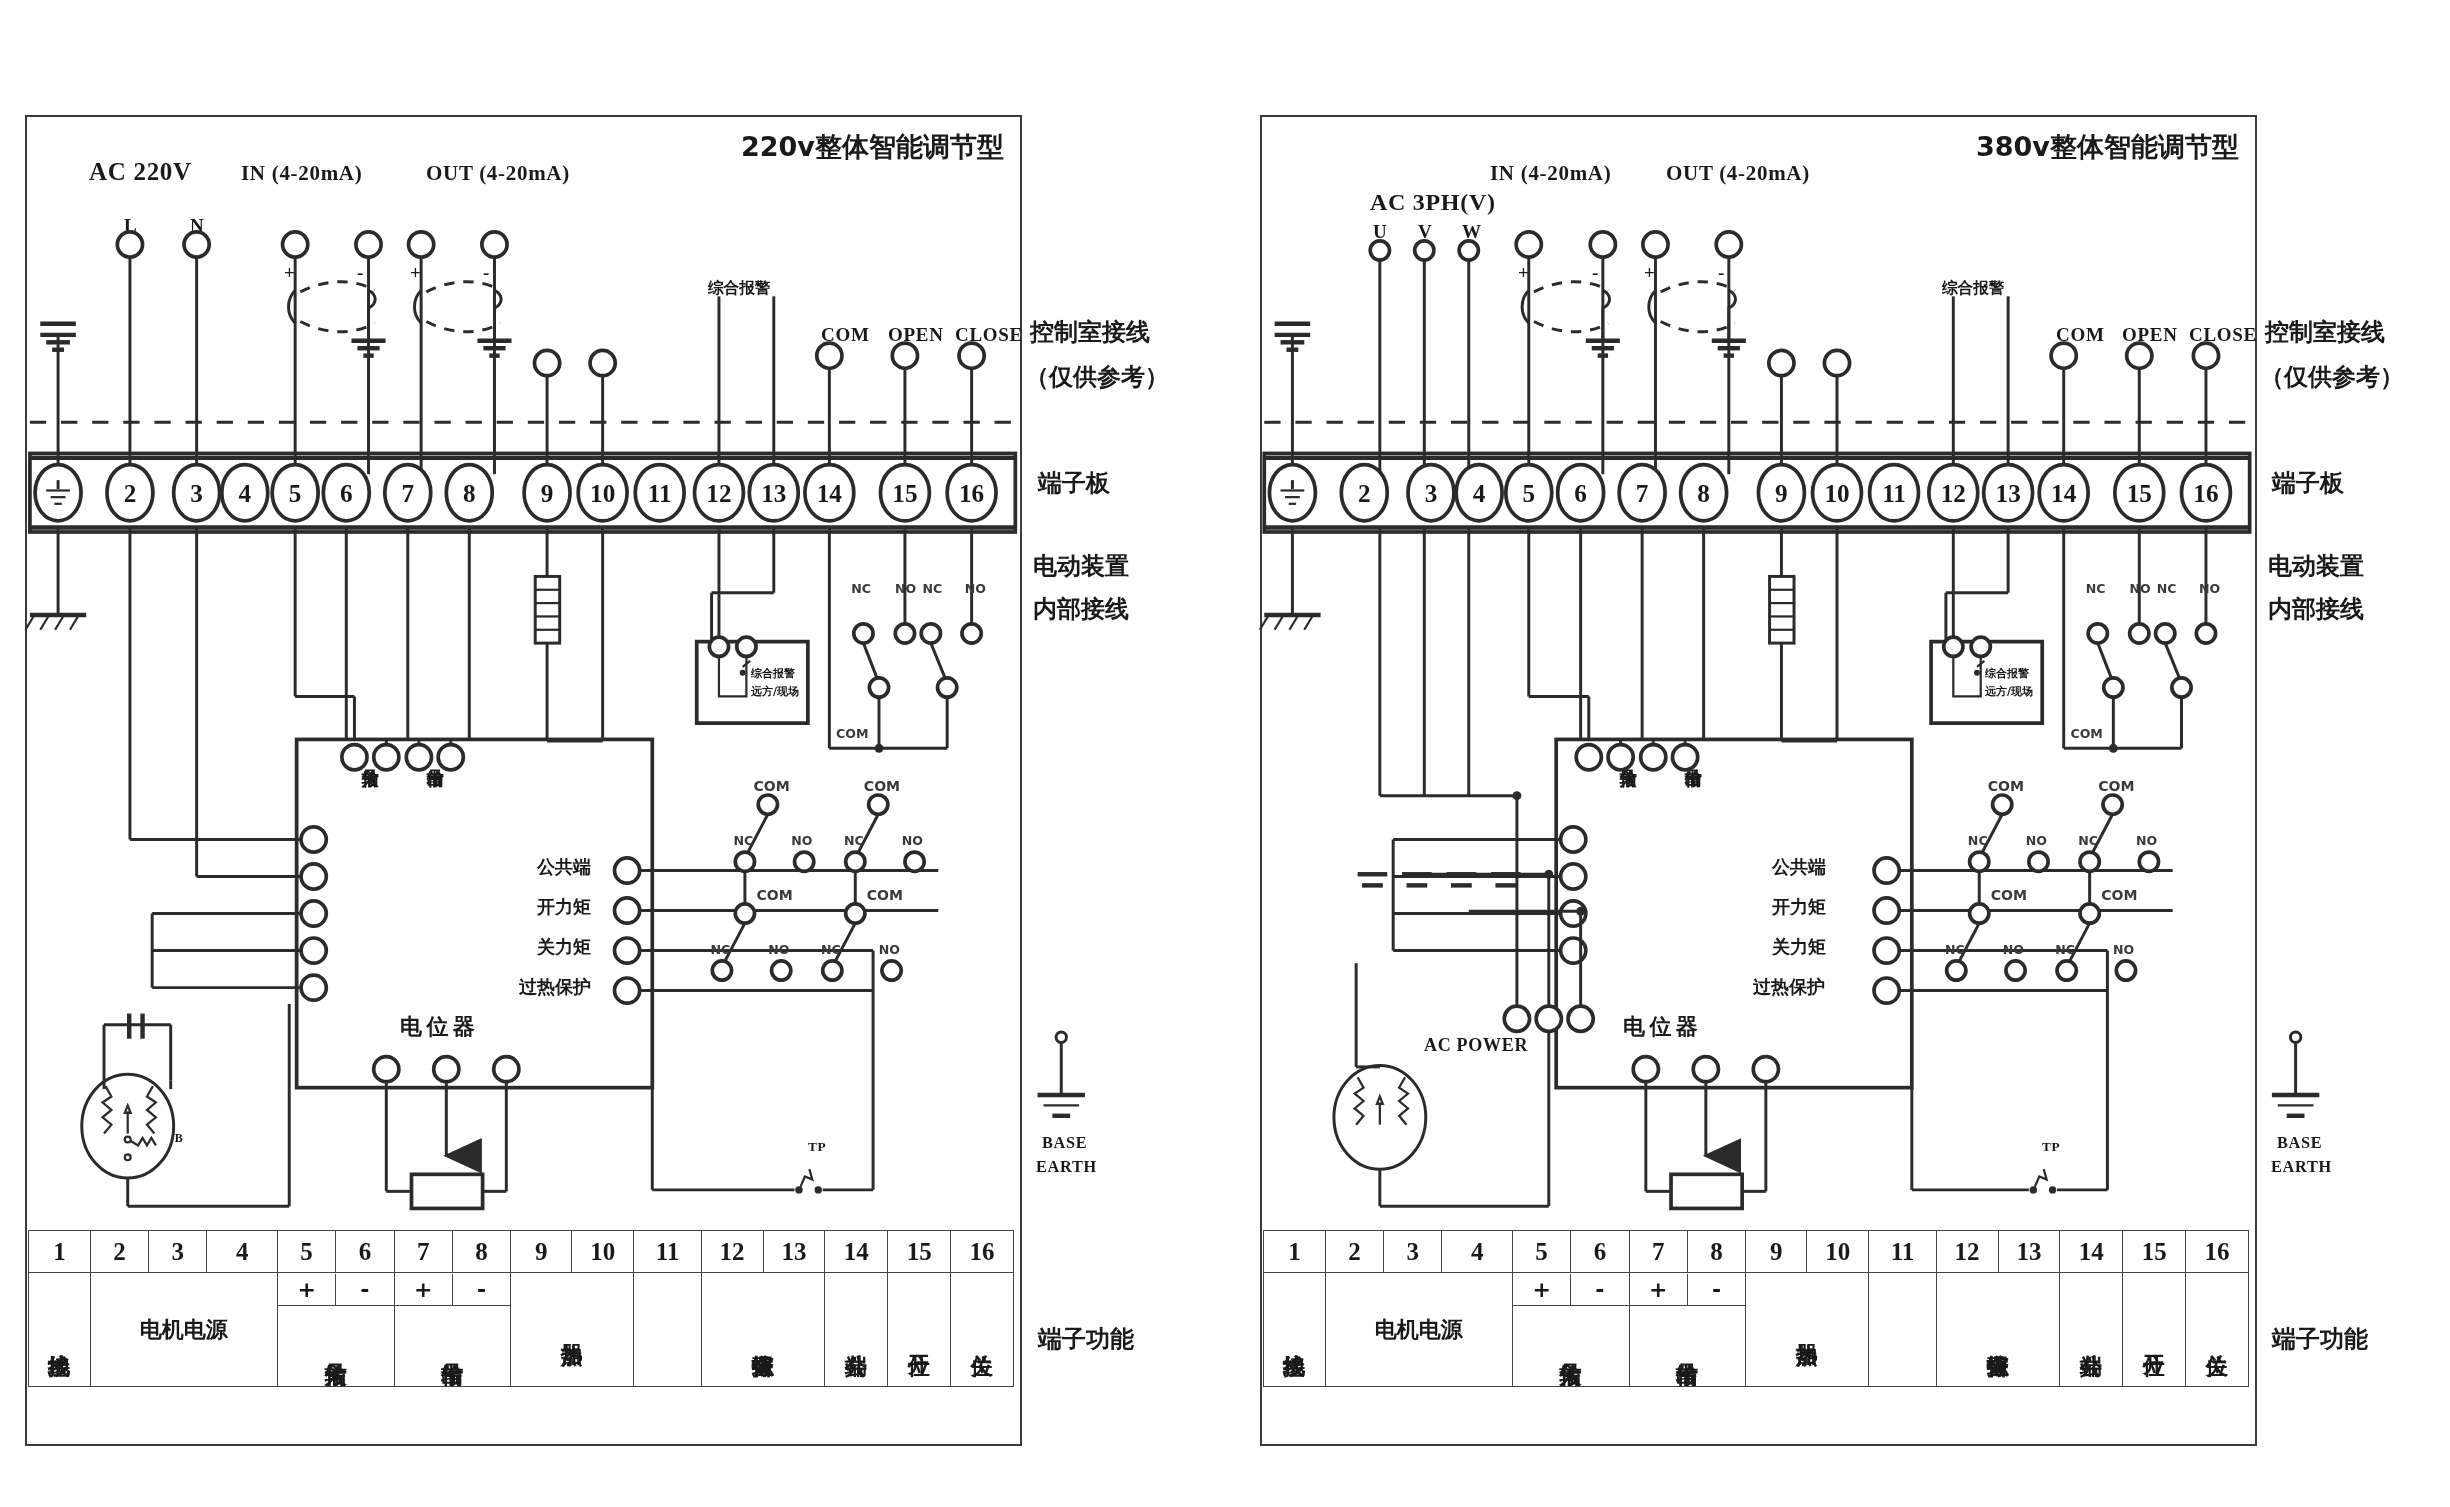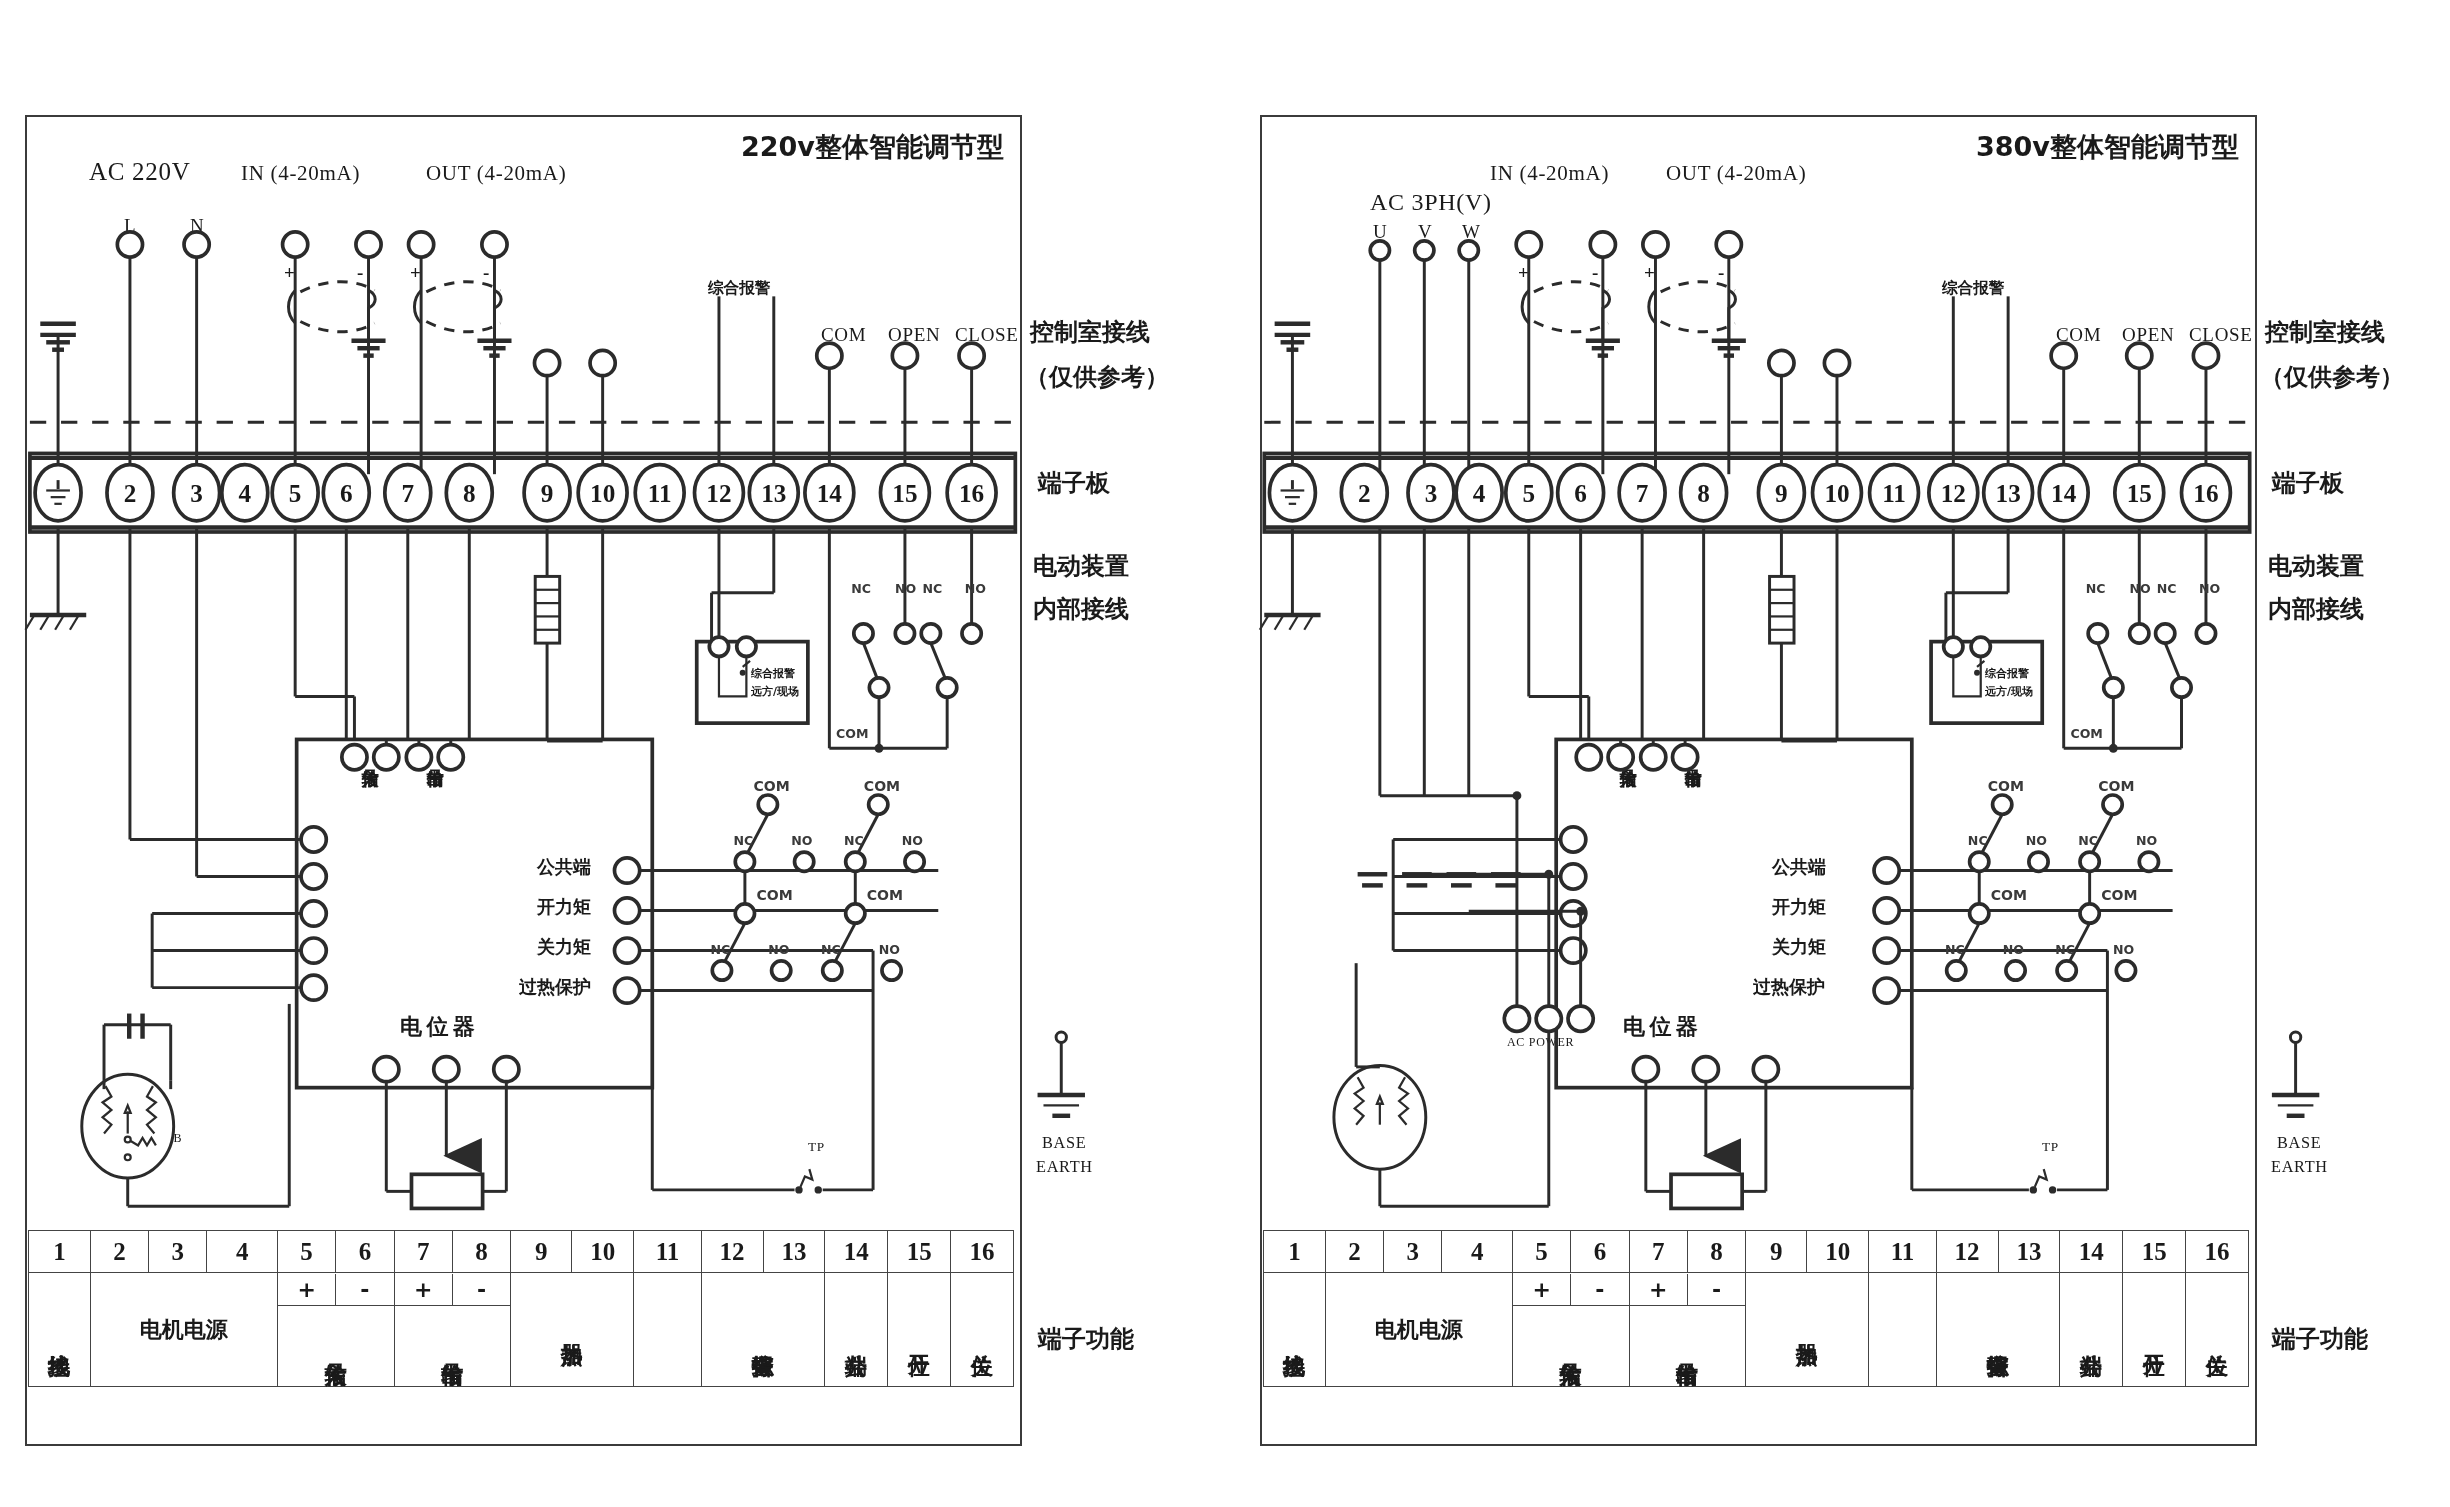--- a/index.html
+++ b/index.html
@@ -2,21 +2,21 @@
 <html style="font-size:12px"><head>
 <meta charset="utf-8">
 <style>
   html,body{margin:0;padding:0;background:#ffffff;}
   body{font-family:"Liberation Serif","DejaVu Serif",serif;color:#1a1a1a;}
   #root{position:relative;width:2450px;height:1507px;background:#fff;overflow:hidden;}
   .panel{position:absolute;border:2.2px solid #3b3b3b;background:#fff;}
   svg{position:absolute;left:0;top:0;overflow:visible;}
   .lbl{position:absolute;white-space:nowrap;line-height:1.05;}
   .cjk{font-family:"DejaVu Sans","Liberation Sans",sans-serif;font-weight:700;}
-  .mono{font-family:"Liberation Serif","DejaVu Serif",serif;font-weight:400;letter-spacing:0.7px;}
+  .mono{font-family:"Liberation Serif","DejaVu Serif",serif;font-weight:700;letter-spacing:0.7px;}
   .vert{writing-mode:vertical-rl;text-orientation:upright;}
   .wm{position:absolute;font-family:"DejaVu Sans","Liberation Sans",sans-serif;
       color:#c9c9c9;font-size:77px;letter-spacing:10.4px;white-space:nowrap;z-index:5;}
   .tbl{position:absolute;border-collapse:collapse;background:transparent;}
   .tbl td{border:1.5px solid #444;text-align:center;vertical-align:middle;
           font-family:"DejaVu Sans","Liberation Sans",sans-serif;font-weight:700;}
   .numrow td{height:39px;font-family:"Liberation Serif",serif;font-size:25px;}
   .valrow td{height:111px;font-size:22px;line-height:1.06;}
   .plain{font-family:"Liberation Serif","DejaVu Serif",serif;font-weight:700;}
 </style>
@@ -103,21 +103,21 @@
   <div class="lbl cjk" style="left:2268px;top:597px;font-size:24px;">内部接线</div>
   <div class="lbl cjk" style="left:2272px;top:1327px;font-size:24px;">端子功能</div>
 
   <div class="lbl cjk vert" style="left:1619px;top:756px;font-size:17px;">信号输入</div>
   <div class="lbl cjk vert" style="left:1684px;top:756px;font-size:17px;">信号输出</div>
   <div class="lbl cjk" style="left:1772px;top:858px;font-size:18px;">公共端</div>
   <div class="lbl cjk" style="left:1772px;top:898px;font-size:18px;">开力矩</div>
   <div class="lbl cjk" style="left:1772px;top:938px;font-size:18px;">关力矩</div>
   <div class="lbl cjk" style="left:1753px;top:978px;font-size:18px;">过热保护</div>
   <div class="lbl cjk" style="left:1623px;top:1015px;font-size:22px;letter-spacing:4.4px;">电位器</div>
-  <div class="lbl mono" style="left:1507px;top:1036px;font-size:12px;text-align:center;">AC POWER</div>
+  <div class="lbl mono" style="left:1424px;top:1036px;font-size:18px;text-align:center;">AC POWER</div>
 
   <div class="lbl cjk" style="left:1985px;top:668px;font-size:11px;">综合报警</div>
   <div class="lbl cjk" style="left:1985px;top:686px;font-size:11px;">远方/现场</div>
 
   <div class="lbl plain" style="left:1362px;top:1112px;font-size:30px;">M</div>
 
   <div class="lbl mono" style="left:2277px;top:1134px;font-size:16.3px;">BASE</div>
   <div class="lbl mono" style="left:2271px;top:1158px;font-size:16.3px;">EARTH</div>
   <div class="lbl mono" style="left:2042px;top:1140px;font-size:13.3px;">TP</div>
 

